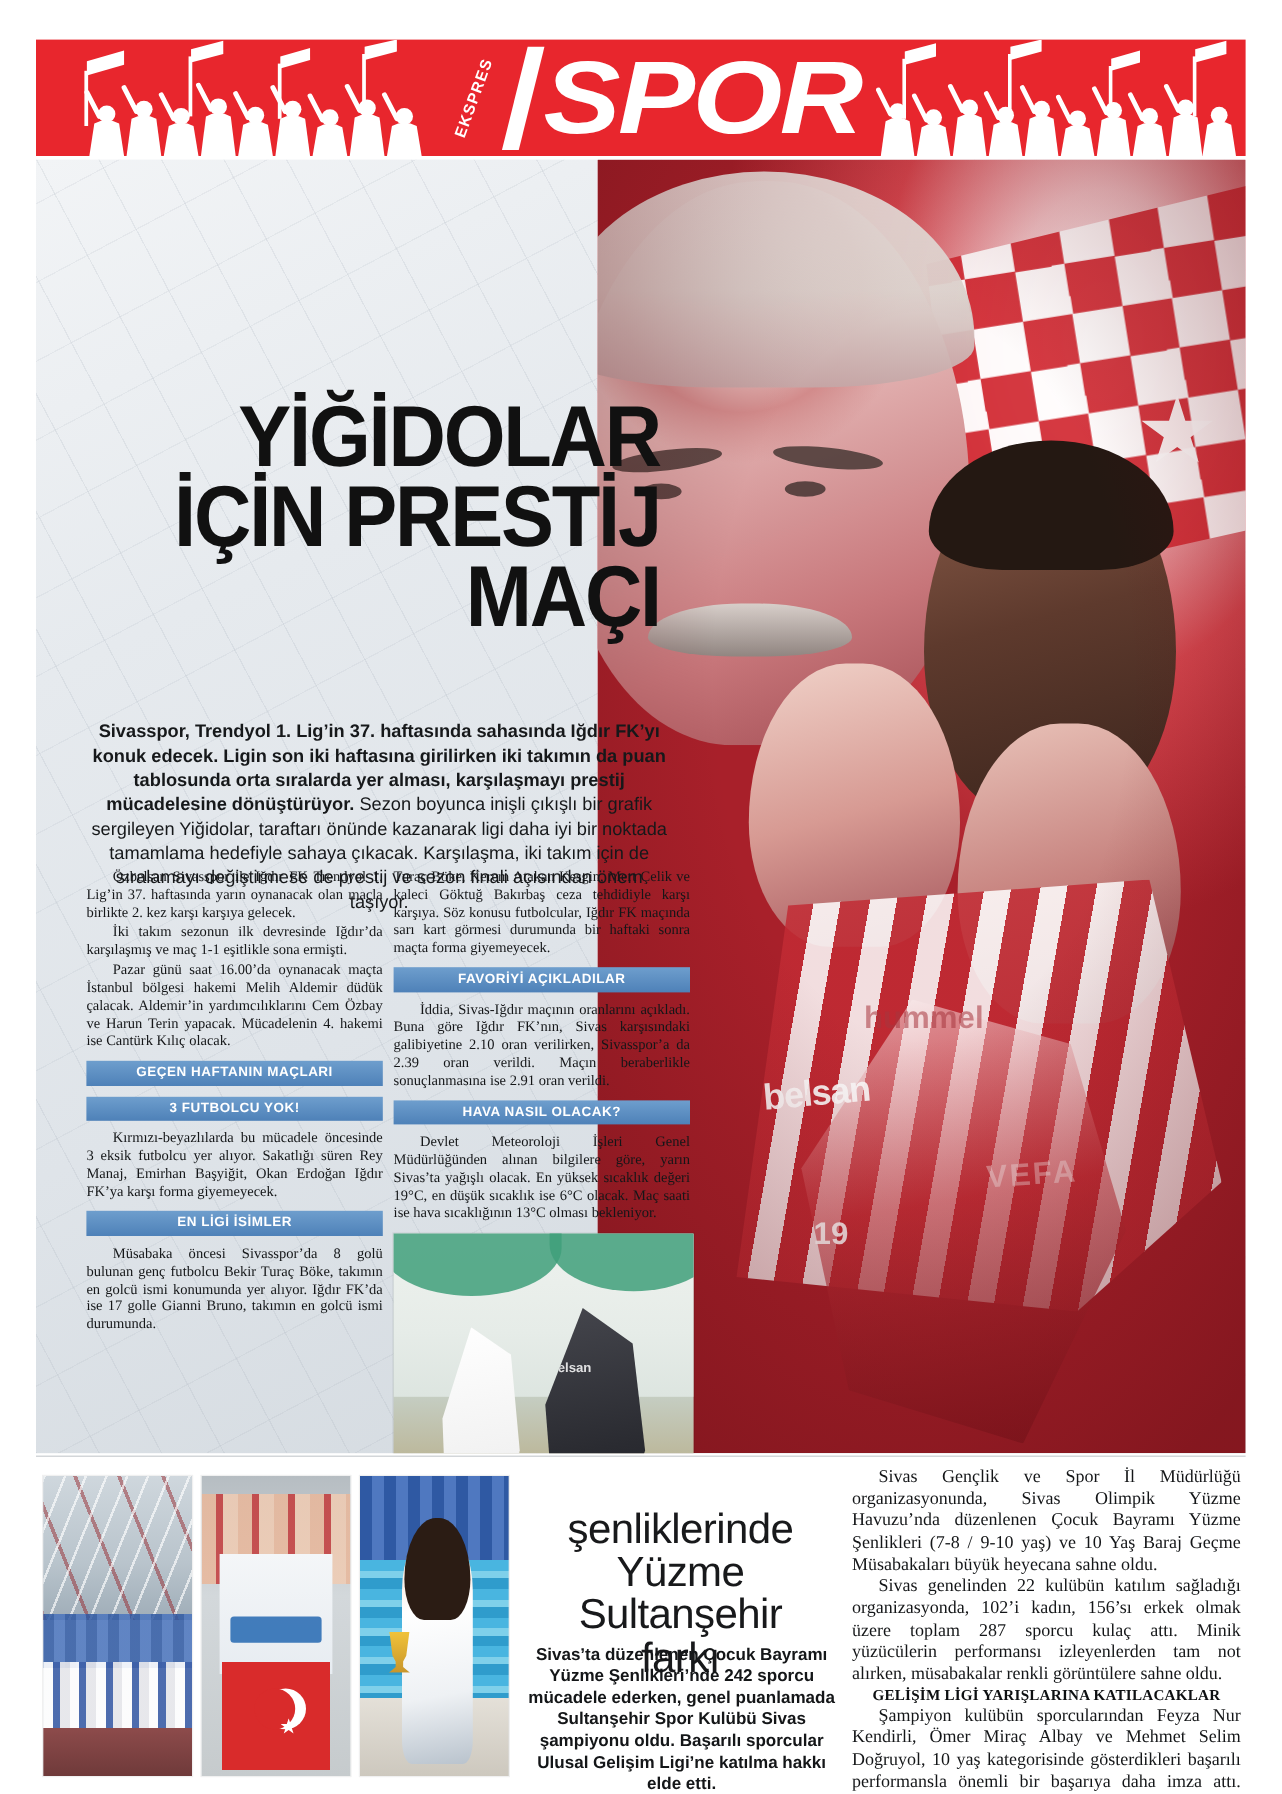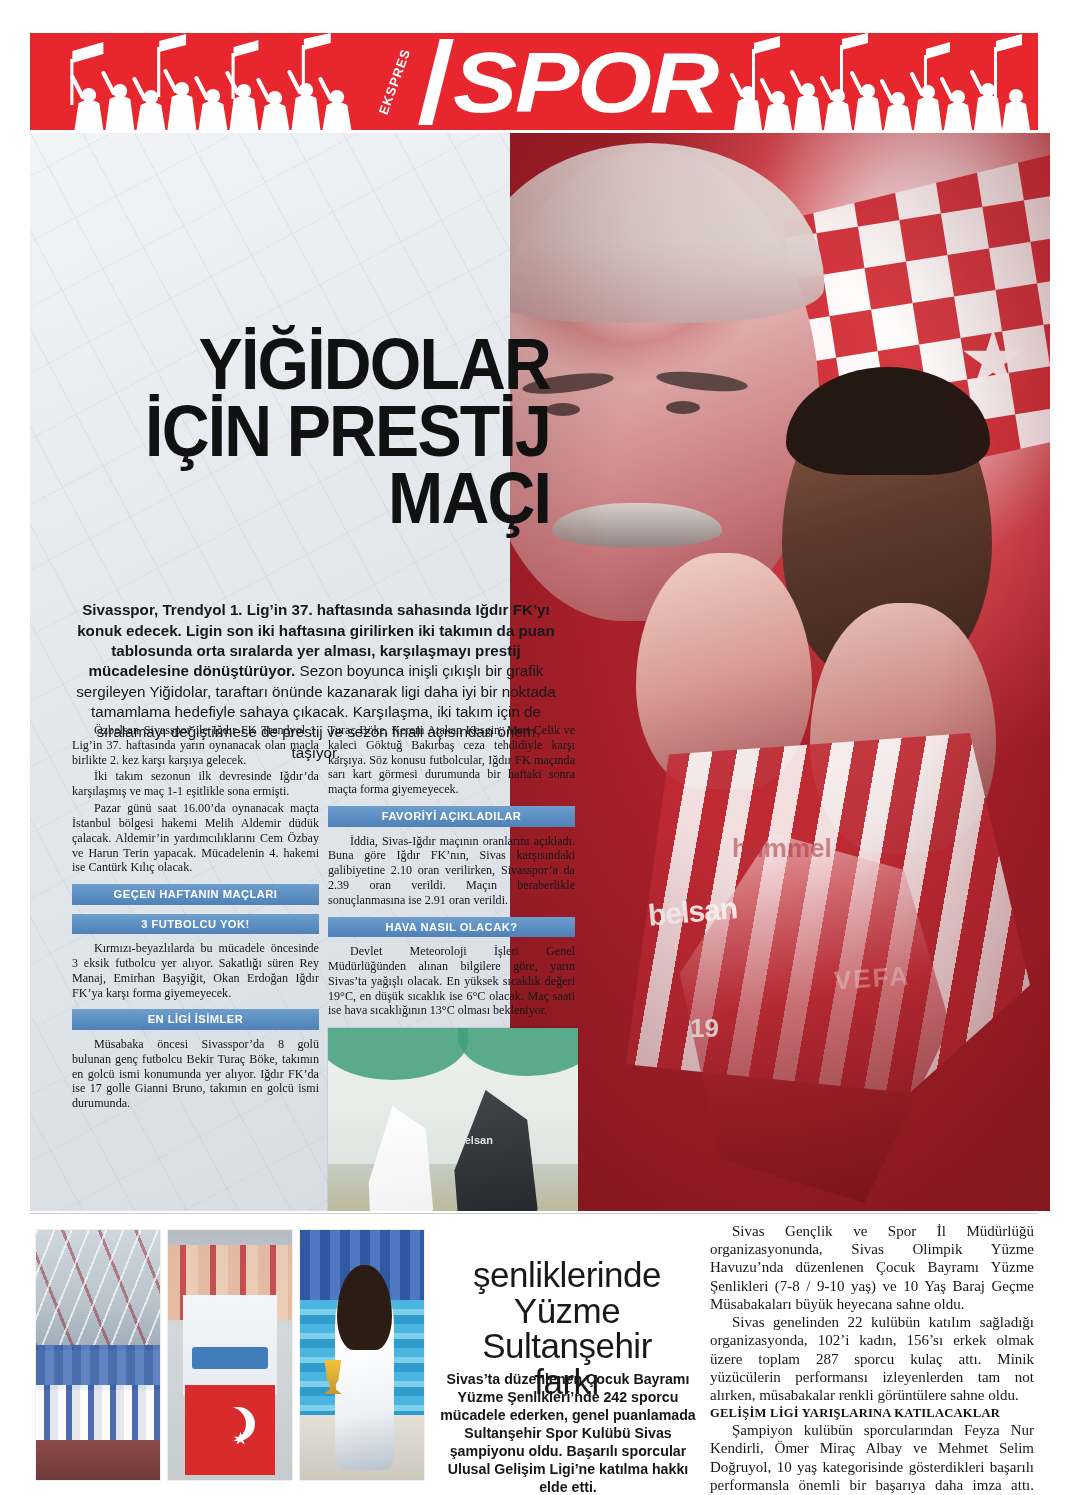--- a/index.html
+++ b/index.html
@@ -43,21 +43,20 @@
     font-size:86px;line-height:86px;letter-spacing:-2px;
     transform:scaleX(1.12);transform-origin:left center;
   }
 
   
   .hero{
     position:absolute;left:30px;top:133px;width:1008px;height:1078px;
     overflow:hidden;
     background:
       linear-gradient(155deg,#f2f4f6 0%,#e6eaee 28%,#dfe4e9 55%,#cfd6dc 100%);
-    padding-left: 12px;
   }
   .hero-grid{
     position:absolute;inset:0;opacity:.5;
     background-image:
       repeating-linear-gradient(62deg, rgba(160,170,182,.35) 0 1px, transparent 1px 46px),
       repeating-linear-gradient(-28deg, rgba(160,170,182,.28) 0 1px, transparent 1px 58px);
   }
   .hero-photo{
     position:absolute;right:0;top:0;width:540px;height:1078px;
     overflow:hidden;
@@ -303,21 +302,21 @@
   .ycol{
     position:absolute;left:710px;top:1222px;width:324px;
   }
   .ycol p{
     margin:0;
     font-family:"Liberation Serif", serif;
     font-size:15px;line-height:1.215;
     text-align:justify;text-indent:22px;color:#141618;
   }
   .ycol h4{
-    margin:2px 0 0 0;
+    margin:2px 0 0 0;text-align:center;
     font-family:"Liberation Serif", serif;
     font-weight:bold;font-size:12.6px;letter-spacing:.2px;color:#0e1012;
   }
 </style>
 </head>
 <body>
 
 <div class="page">
 
   <div class="masthead">

